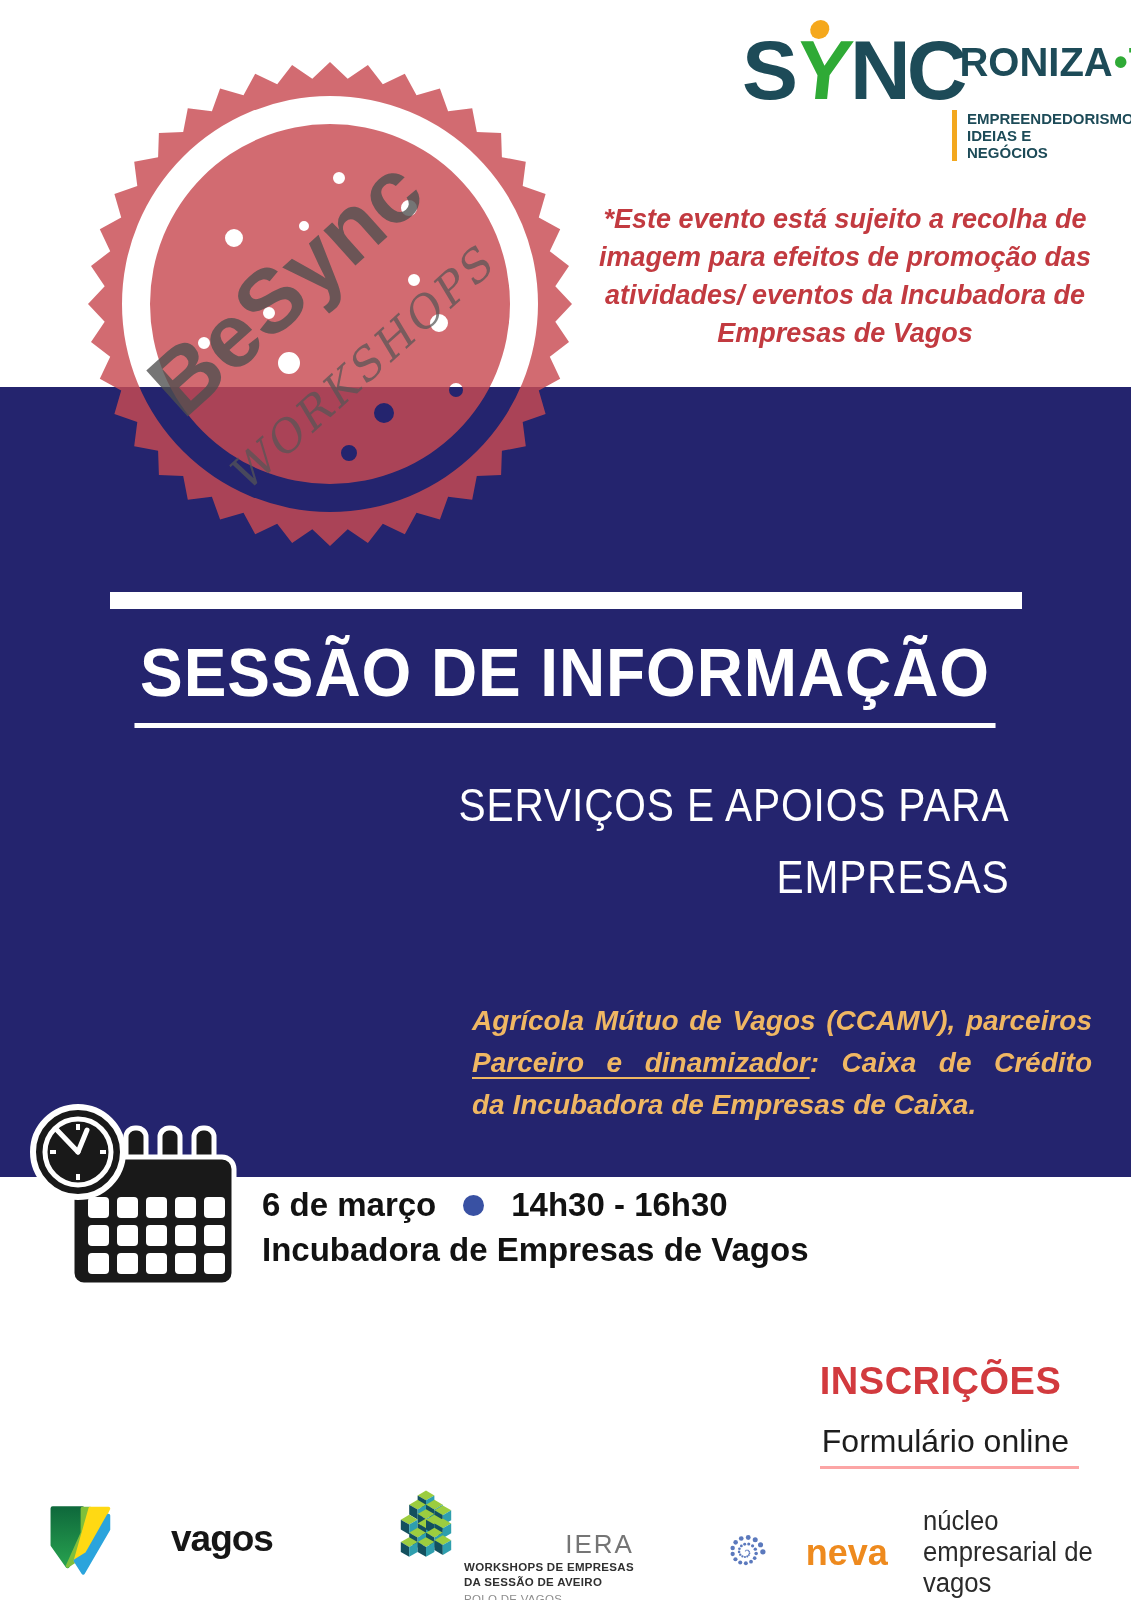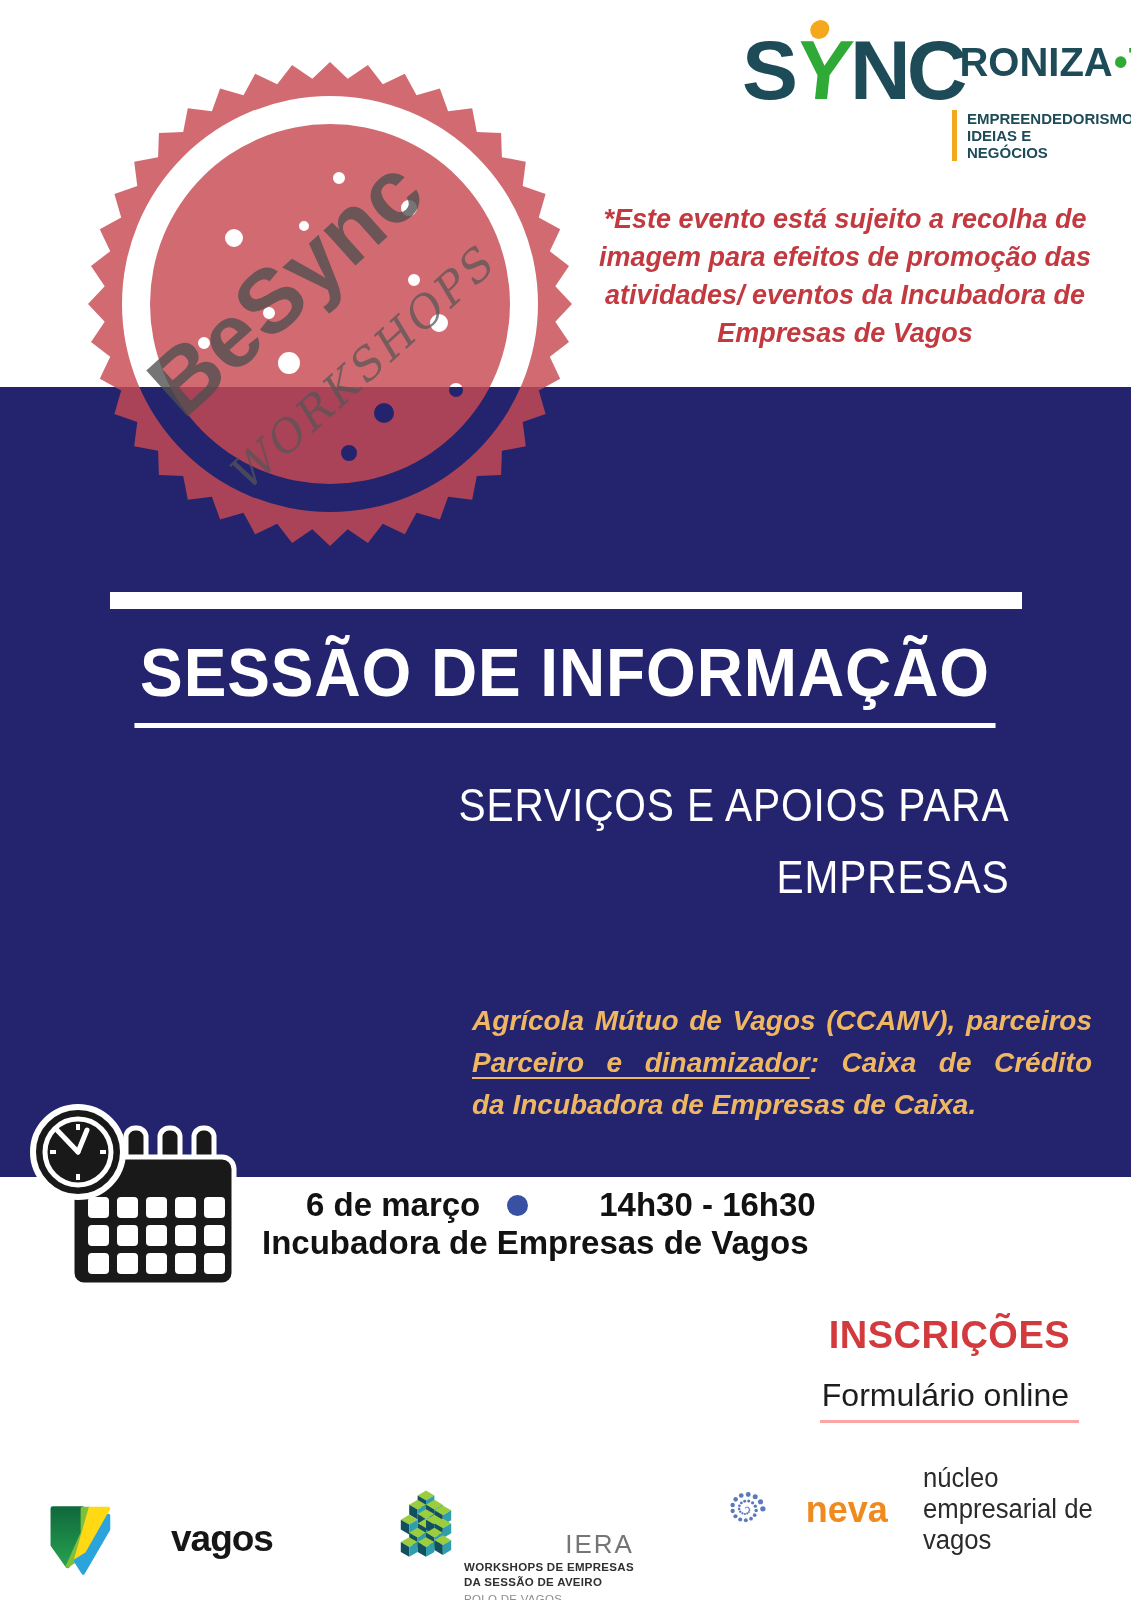--- a/index.html
+++ b/index.html
@@ -38,37 +38,37 @@
   
   .partner{position:absolute;left:472px;top:1000px;width:620px;color:#f0b763;
            font-size:28px;font-weight:bold;font-style:italic;line-height:42px;}
   .partner .jline{text-align:justify;text-align-last:justify;}
   .partner .lline{text-align:left;}
   .partner .u{text-decoration:underline;text-underline-offset:5px;}
   
   .dt-icons{position:absolute;left:26px;top:1098px;}
   .event-block{position:absolute;left:262px;top:1186px;color:#121212;}
   .event-line1{display:flex;align-items:center;}
-  .event-date,.event-time{font-size:33px;font-weight:bold;margin-left:44px;}
+  .event-date,.event-time{font-size:33px;font-weight:bold;}
   .event-dot{width:21px;height:21px;border-radius:50%;background:#3951a3;margin:0 27px;}
-  .event-location{font-size:33px;font-weight:bold;}
-  
-  .registration{position:absolute;right:52px;top:1314px;text-align:center;}
+  .event-location{font-size:33px;font-weight:bold;margin-top:7px;}
+  
+  .registration{position:absolute;right:52px;top:1360px;text-align:left;}
   .reg-heading{color:#d23a3e;font-size:38px;font-weight:bold;letter-spacing:.5px;}
   .reg-link{display:inline-block;margin-top:20px;color:#1d1d1d;font-size:32px;
             border-bottom:3px solid #fca5a5;padding:0 10px 6px 2px;cursor:pointer;}
   
   .vagos{position:absolute;left:44px;top:1503px;display:flex;align-items:center;gap:44px;}
   .vagos-label{font-size:37px;font-weight:bold;color:#161616;margin-left:15px;letter-spacing:-1px;}
   .iera{position:absolute;left:398px;top:1487px;display:flex;}
   .iera-text{margin-left:10px;margin-top:42px;}
   .iera-acronym{font-size:26px;color:#757575;letter-spacing:2px;text-align:right;}
   .iera-l1,.iera-l2{font-size:11.5px;font-weight:bold;color:#2f2f2f;line-height:15px;letter-spacing:.3px;}
   .iera-l3{font-size:11.5px;color:#8d8d8d;line-height:15px;margin-top:2px;letter-spacing:.3px;}
-  .neva{position:absolute;left:722px;top:1463px;display:flex;align-items:center;gap:24px;}
+  .neva{position:absolute;left:722px;top:1506px;display:flex;align-items:center;gap:24px;}
   .neva-name{font-size:36px;font-weight:bold;color:#ee8a1e;margin-left:14px;}
   .neva-tagline{font-size:27px;color:#2b2b2b;margin-left:11px;transform:scaleX(.95);transform-origin:left;}
 </style>
 </head>
 <body>
 
 <div class="poster">
 
   <div class="blue-panel"></div>
 

